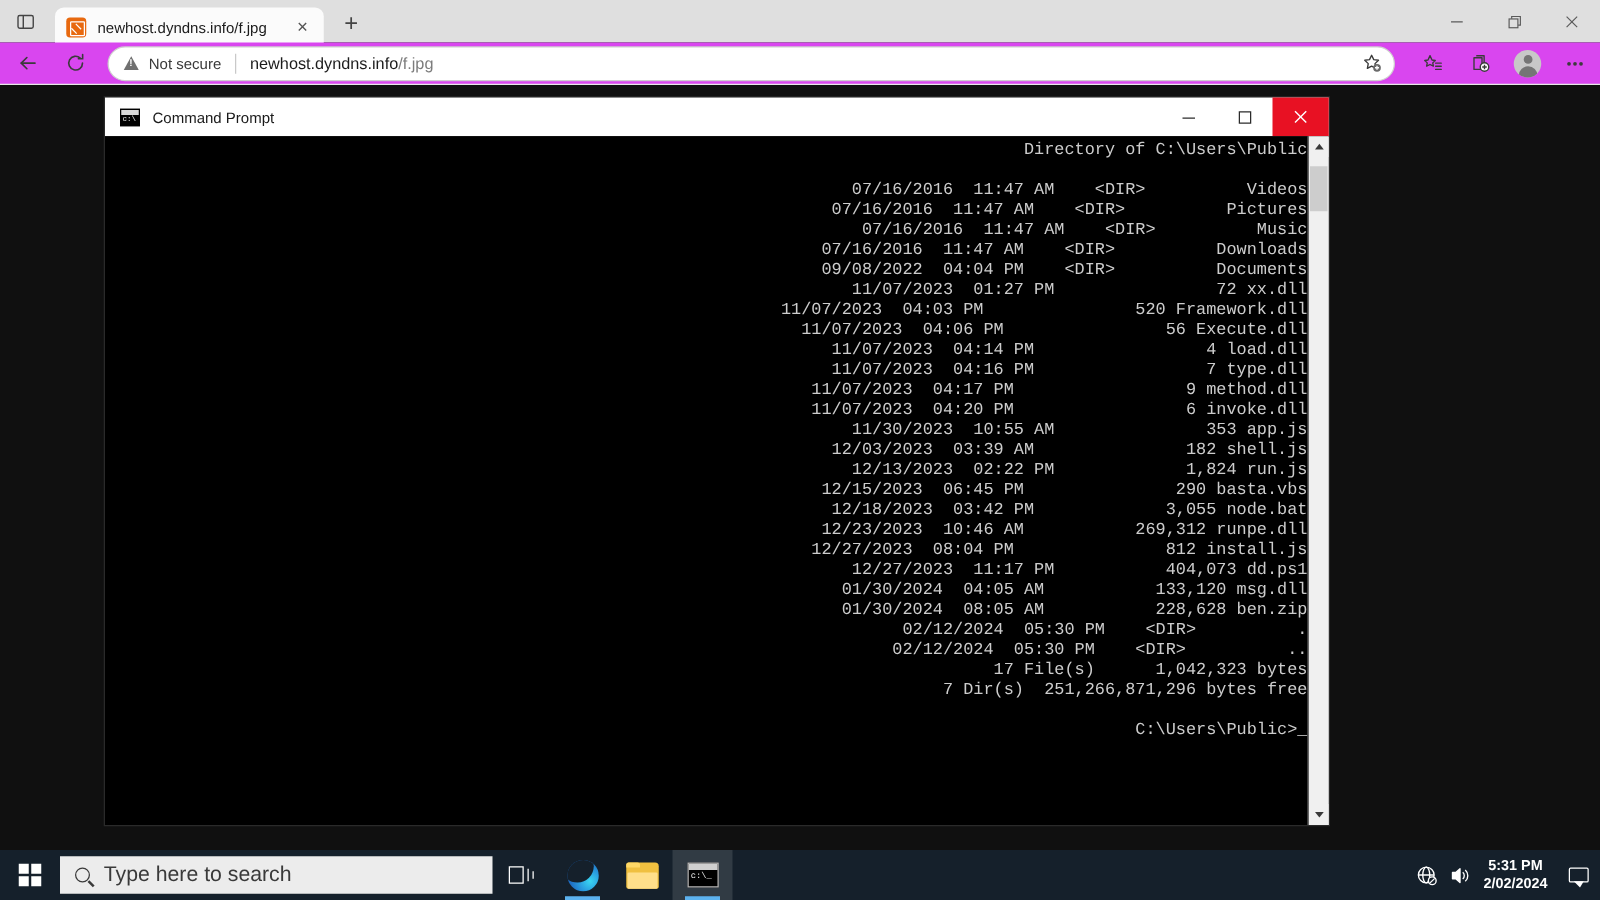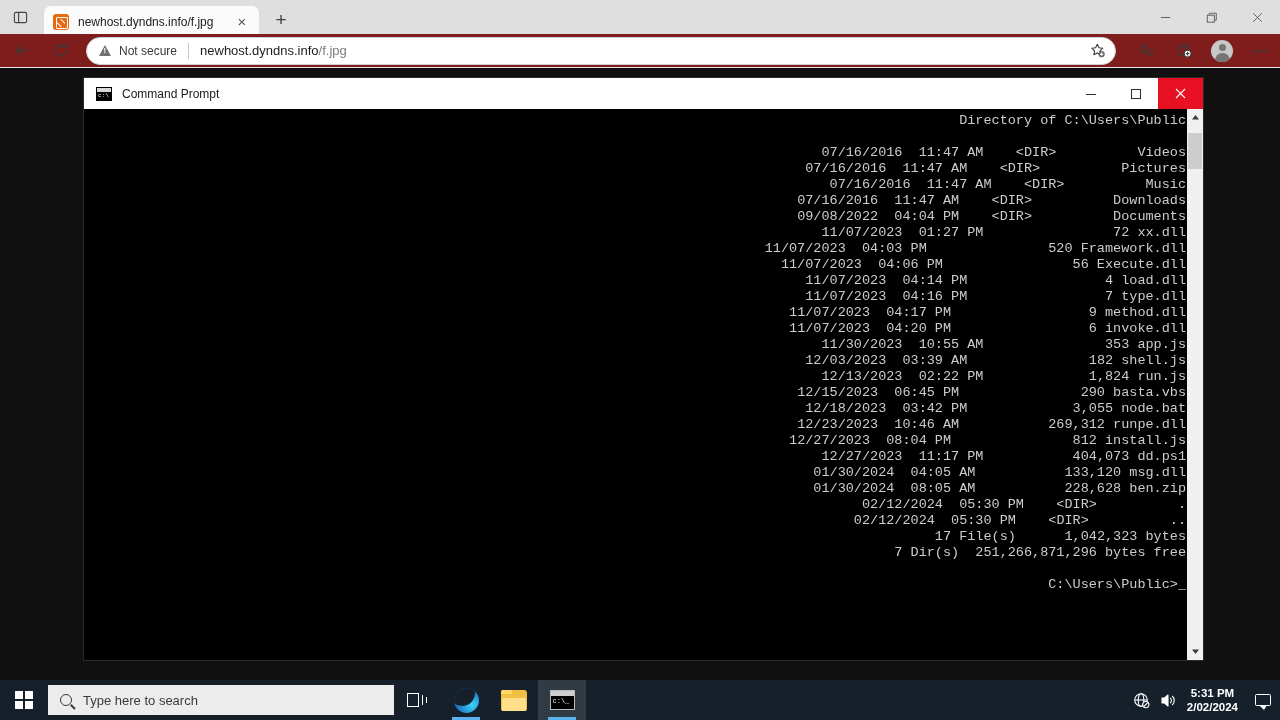--- a/index.html
+++ b/index.html
@@ -65,21 +65,21 @@
     position: absolute; right: 0; top: 0; height: 34px;
     display: flex; align-items: center;
   }
   .win-ctl {
     width: 46px; height: 34px; display:flex; align-items:center; justify-content:center;
     color: #5a5a5a;
   }
 
   .toolbar {
     position: absolute; left: 0; top: 34px; width: 1280px; height: 34px;
-    background: #7f1d1d;
+    background: #d946ef;
     display: flex; align-items: center;
     border-bottom: 1px solid #e8e8e8;
   }
   .tb-btn {
     width: 32px; height: 30px; margin-left: 6px;
     display: flex; align-items: center; justify-content: center;
     color: #3b3b3b;
   }
   .omnibox {
     flex: 1 1 auto; height: 28px; margin: 0 8px 0 10px;
@@ -121,21 +121,21 @@
 
   
   .viewport {
     position: absolute; left: 0; top: 69px; width: 1280px; height: 651px;
     background: #101010; overflow: hidden;
   }
 
   
   .cmdwin {
     position: absolute; left: 84px; top: 9px;
-    width: 1119px; height: 582px;
+    width: 979px; height: 582px;
     background: #000;
     box-shadow: 0 0 0 1px #2a2a2a;
   }
   .cmd-title {
     height: 31px; background: #ffffff;
     display: flex; align-items: center;
   }
   .cmd-icon {
     width: 16px; height: 14px; margin-left: 12px; flex: 0 0 16px;
     background: #000; border: 1px solid #000; position: relative;
@@ -200,21 +200,21 @@
   }
   .start {
     width: 48px; height: 40px; display: flex; align-items: center; justify-content: center;
   }
   .winlogo { width: 18px; height: 18px; display: grid;
     grid-template-columns: 8px 8px; grid-template-rows: 8px 8px; gap: 2px; }
   .winlogo i { background: #fff; display: block; }
   .searchbox {
     width: 346px; height: 30px; background: #ececec;
     display: flex; align-items: center; padding-left: 12px;
-    font-size: 13px; color: #3a3a3a;
+    font-size: 17px; color: #3a3a3a;
   }
   .search-glass {
     width: 12px; height: 12px; border: 1.6px solid #3a3a3a; border-radius: 50%;
     position: relative; flex: 0 0 12px;
   }
   .search-glass::after {
     content:""; position:absolute; right:-5px; bottom:-3px; width:6px; height:1.6px;
     background:#3a3a3a; transform: rotate(45deg);
   }
   .search-ph { margin-left: 11px; }

